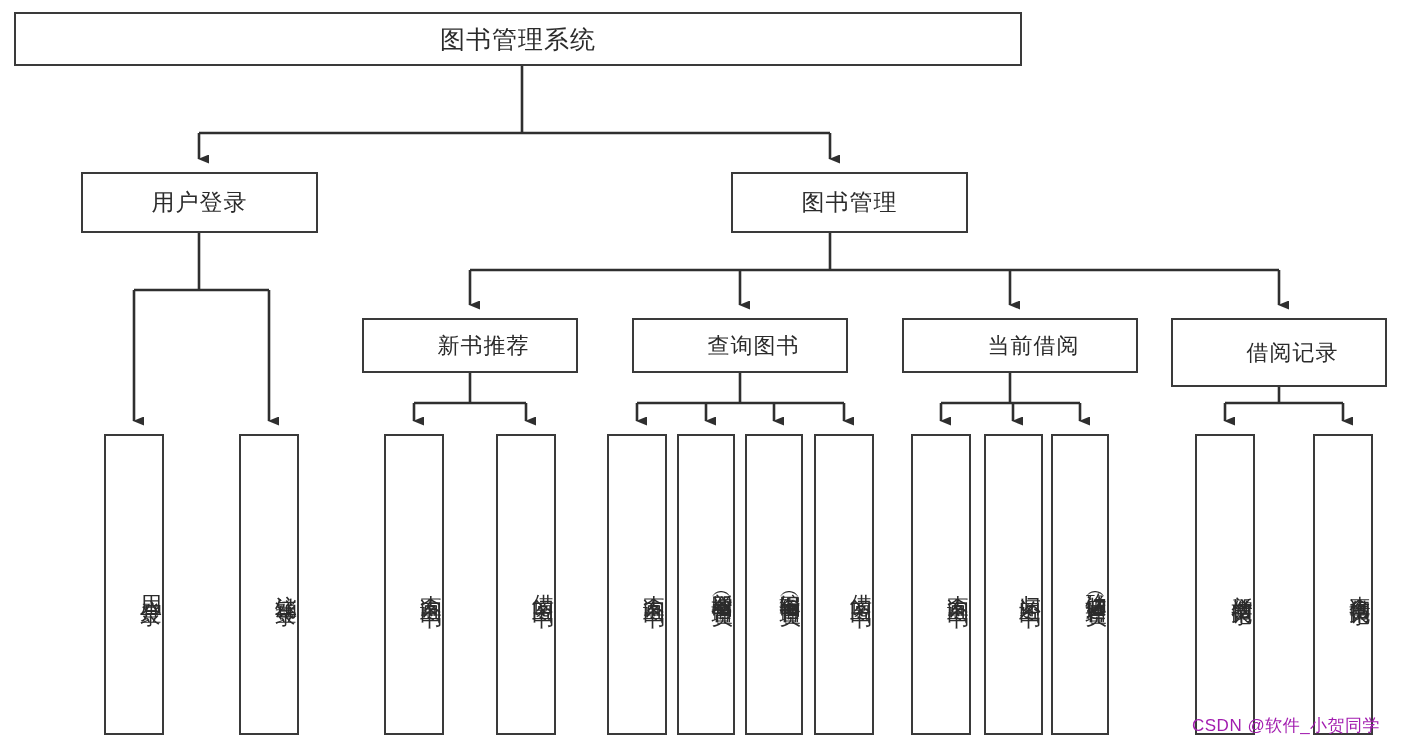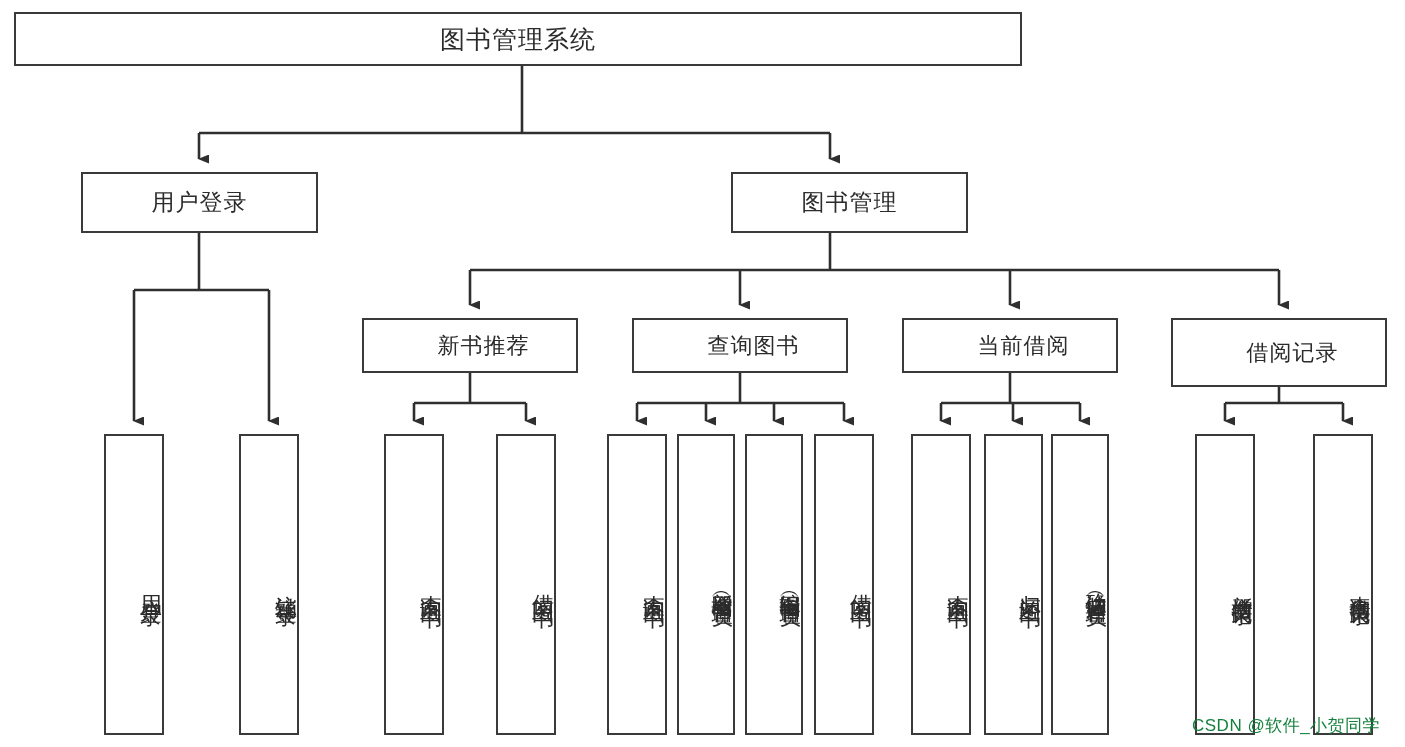--- a/index.html
+++ b/index.html
@@ -67,21 +67,21 @@
   }
   .label {
     display: block;
     white-space: nowrap;
   }
   #watermark {
     position: absolute;
     left: 1192px;
     top: 714px;
     font-size: 17px;
-    color: #15803d;
+    color: #a21caf;
     white-space: nowrap;
     z-index: 5;
     letter-spacing: 0.5px;
   }
 </style>
 </head>
 <body>
 
 <div id="canvas">
 
@@ -148,21 +148,21 @@
   </div>
 
   <div class="node level3" style="left:362px; top:318px; width:216px; height:55px;">
     <span class="label">新书推荐</span>
   </div>
 
   <div class="node level3" style="left:632px; top:318px; width:216px; height:55px;">
     <span class="label">查询图书</span>
   </div>
 
-  <div class="node level3" style="left:902px; top:318px; width:216px; height:55px;">
+  <div class="node level3" style="left:902px; top:318px; width:236px; height:55px;">
     <span class="label">当前借阅</span>
   </div>
 
   <div class="node level3" style="left:1171px; top:318px; width:216px; height:69px;">
     <span class="label">借阅记录</span>
   </div>
 
   <div class="node leaf" style="left:104px; top:434px; width:60px; height:301px;">
     <span class="label">用户登录</span>
   </div>

